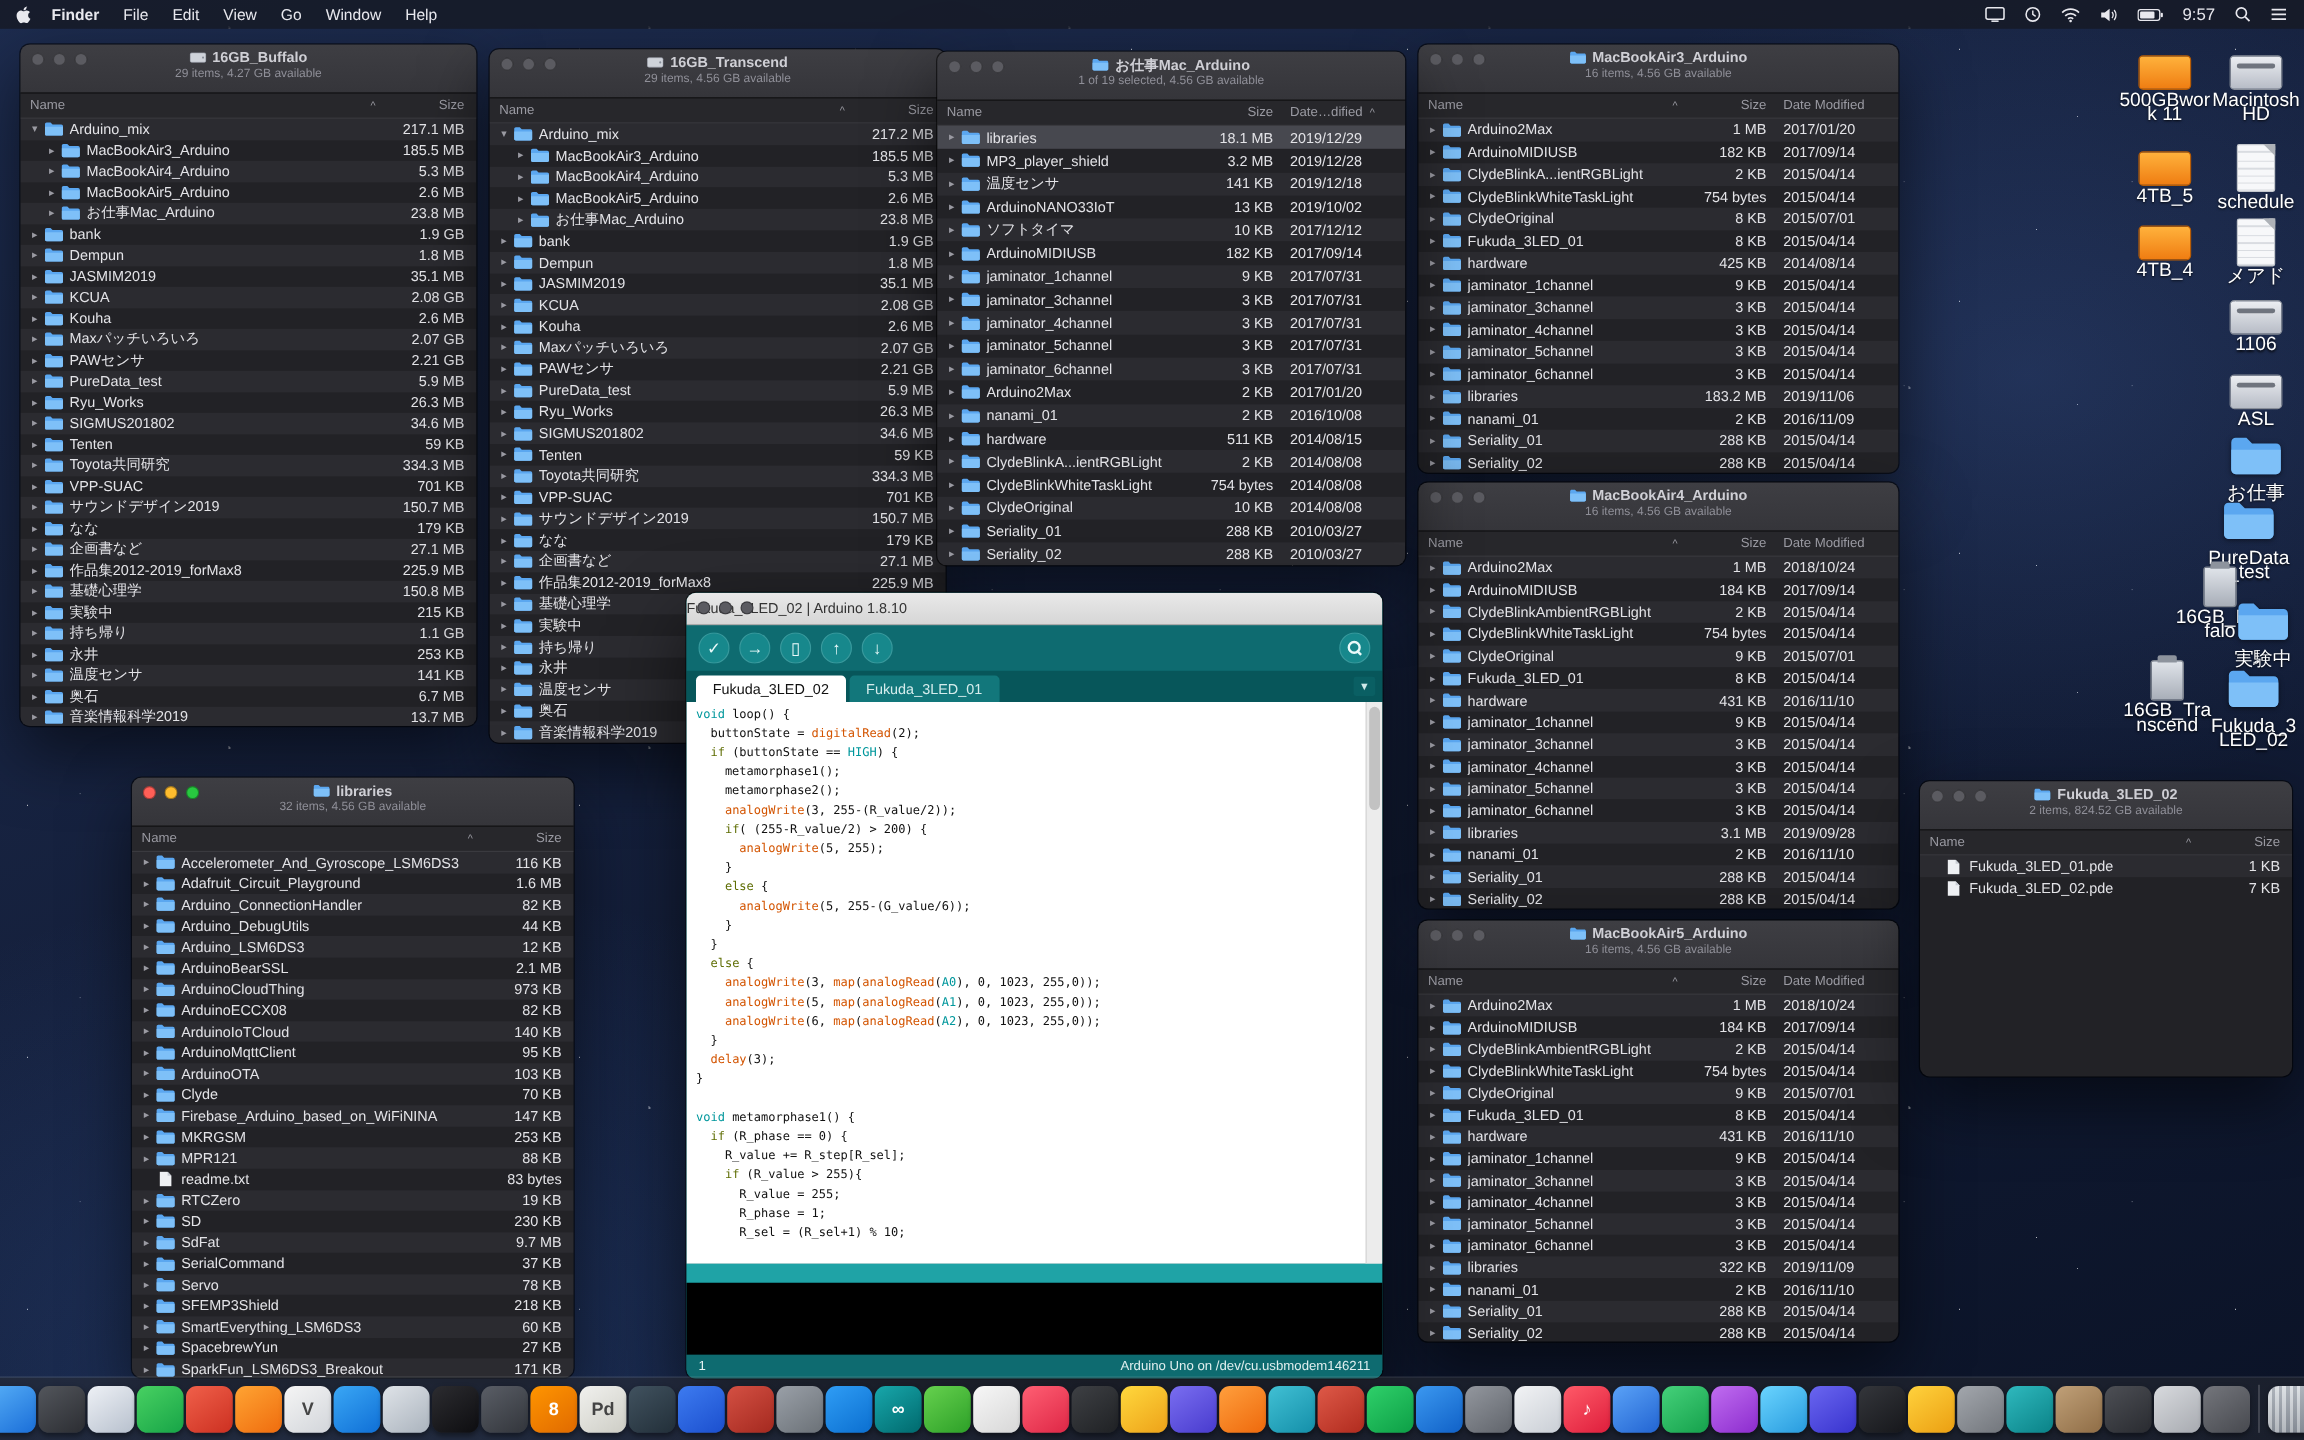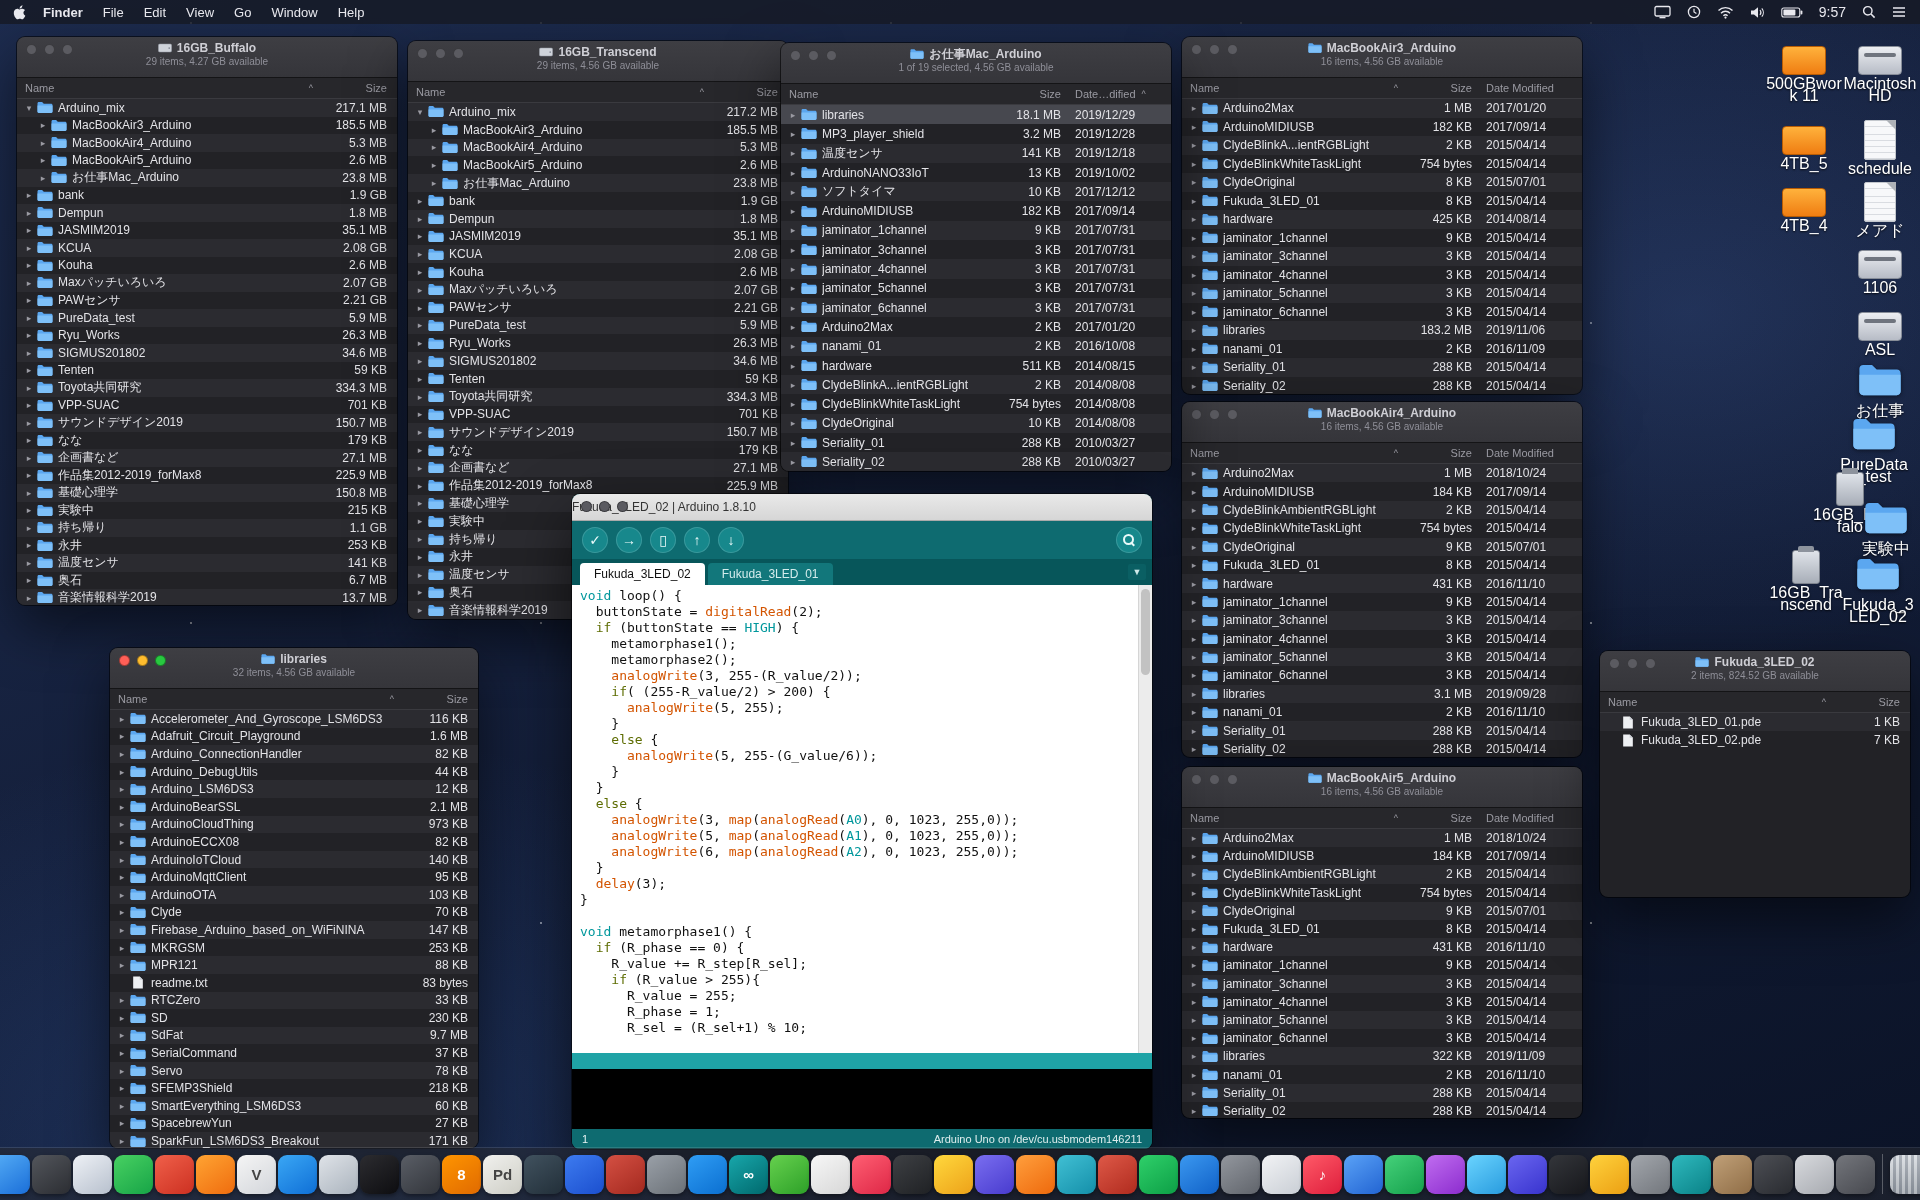--- a/index.html
+++ b/index.html
@@ -65,21 +65,21 @@
   .mag{position:relative;width:12px;height:12px}
   .mag::before{content:"";position:absolute;width:7px;height:7px;border:2px solid #eafafa;border-radius:50%;left:0;top:0}
   .mag::after{content:"";position:absolute;width:5px;height:2px;background:#eafafa;transform:rotate(45deg);left:7px;top:9px}
   .ide-tabs{flex:none;height:26px;background:#07565a;display:flex;align-items:flex-end;padding:0 0 0 8px;position:relative}
   .itab{padding:4px 14px 4px;font-size:12px;color:#d4ecec;background:#12777b;border-radius:4px 4px 0 0;margin-right:3px}
   .itab.active{background:#ffffff;color:#111}
   .tab-menu{position:absolute;right:6px;top:5px;width:18px;height:16px;background:#0a5f63;color:#cfe9e9;font-size:9px;
     display:flex;align-items:center;justify-content:center;border-radius:2px}
   .ide-editor{flex:1;background:#fff;position:relative;overflow:hidden}
   #code{position:absolute;left:8px;top:3px;right:16px;font-family:"DejaVu Sans Mono","Liberation Mono",monospace;
-    font-size:13px;line-height:16px;color:#111;white-space:pre}
+    font-size:10px;line-height:16px;color:#111;white-space:pre}
   .kw{color:#00979c}.ctl{color:#5e6d03}.fn{color:#d35400}.cst{color:#00979c}
   .vscroll{position:absolute;right:0;top:0;bottom:0;width:13px;background:#ececec;border-left:1px solid #d5d5d5}
   .vthumb{position:absolute;left:2px;right:2px;top:4px;height:86px;background:#c2c2c2;border-radius:5px}
   .ide-status{flex:none;height:16px;background:#1fa3a6}
   .ide-console{flex:none;height:60px;background:#000}
   .ide-foot{flex:none;height:20px;background:#0e6b70;display:flex;align-items:center;justify-content:space-between;
     padding:0 10px;color:#e8f4f4;font-size:11px}
   .ide-foot .board{color:#dfeeee}
   
   .dicon{position:absolute;width:76px;text-align:center;z-index:1}
@@ -2074,21 +2074,21 @@
       </div>
       <div class="frow">
         <span class="disc" style="margin-left: 0px;">▸</span>
         <span class="ficon">
           <svg viewBox="0 0 16 13">
             <path d="M.5 2.4C.5 1.6 1.1 1 1.9 1h3.2l1.7 1.7h7.3c.8 0 1.4.6 1.4 1.4v6.5c0 .8-.6 1.4-1.4 1.4H1.9c-.8 0-1.4-.6-1.4-1.4z" fill="#5ba7f0"></path>
             <path d="M.5 4.6h15v6c0 .8-.6 1.4-1.4 1.4H1.9c-.8 0-1.4-.6-1.4-1.4z" fill="#7ec0f8"></path>
           </svg>
         </span>
         <span class="fname">RTCZero</span>
-        <span class="fsize">33 KB</span>
+        <span class="fsize">19 KB</span>
       </div>
       <div class="frow">
         <span class="disc" style="margin-left: 0px;">▸</span>
         <span class="ficon">
           <svg viewBox="0 0 16 13">
             <path d="M.5 2.4C.5 1.6 1.1 1 1.9 1h3.2l1.7 1.7h7.3c.8 0 1.4.6 1.4 1.4v6.5c0 .8-.6 1.4-1.4 1.4H1.9c-.8 0-1.4-.6-1.4-1.4z" fill="#5ba7f0"></path>
             <path d="M.5 4.6h15v6c0 .8-.6 1.4-1.4 1.4H1.9c-.8 0-1.4-.6-1.4-1.4z" fill="#7ec0f8"></path>
           </svg>
         </span>
         <span class="fname">SD</span>

